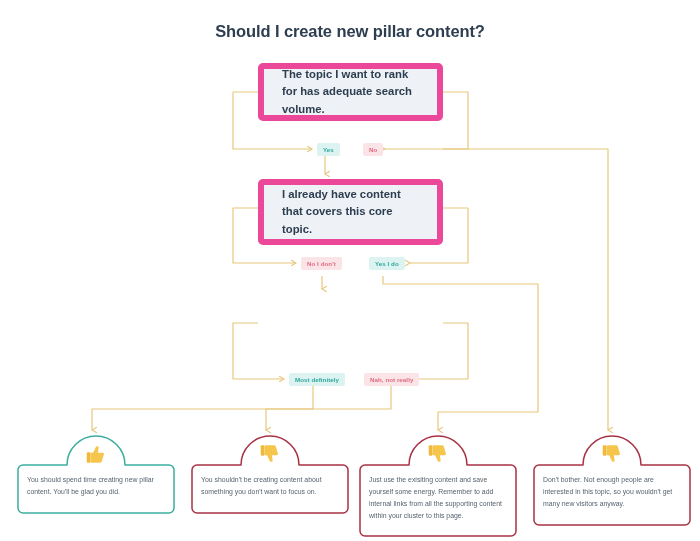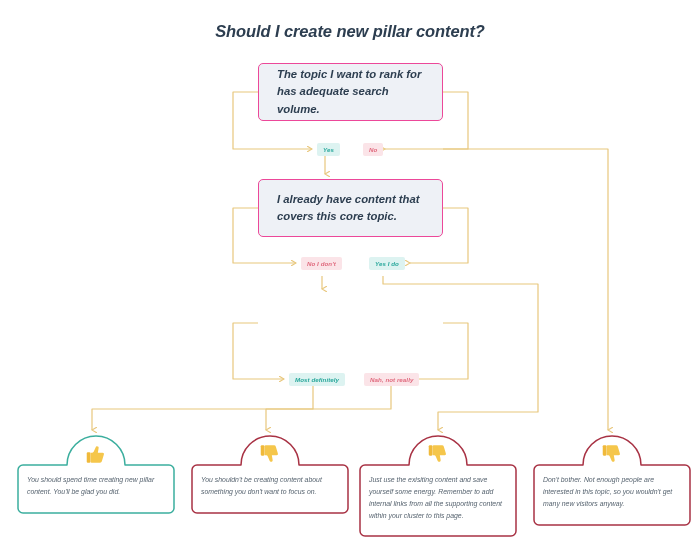--- a/index.html
+++ b/index.html
@@ -6,21 +6,20 @@
   html, body {
     width: 700px; height: 541px;
     background: #ffffff;
     font-family: "Liberation Sans", sans-serif;
     overflow: hidden;
   }
   #flow {
     position: relative;
     width: 700px; height: 541px;
     background: #ffffff;
-    font-style: italic;
   }
   #title {
     position: absolute;
     left: 0; top: 22px;
     width: 700px;
     text-align: center;
     font-size: 16.5px;
     font-weight: bold;
     color: #2d3e50;
     letter-spacing: -0.1px;
@@ -28,32 +27,32 @@
   #wires {
     position: absolute;
     left: 0; top: 0;
     width: 700px; height: 541px;
     pointer-events: none;
   }
   
   .qbox {
     position: absolute;
     background: #eef1f6;
-    border: 1px solid #ec4899;
+    border: 6px solid #ec4899;
     border-radius: 5px;
     color: #2d3e50;
     font-size: 11.3px;
     font-weight: bold;
     line-height: 1.55;
     padding: 14px 18px;
     display: flex;
     align-items: center;
   }
   #qbox1 { left: 258px; top: 63px;  width: 185px; height: 58px; }
-  #qbox2 { left: 258px; top: 179px; width: 185px; height: 58px; }
+  #qbox2 { left: 258px; top: 179px; width: 185px; height: 66px; }
   #qbox3 { left: 258px; top: 294px; width: 185px; height: 58px; }
   
   .pill {
     position: absolute;
     font-size: 6.2px;
     font-weight: bold;
     letter-spacing: 0.05px;
     padding: 3.5px 6px;
     border-radius: 2px;
     white-space: nowrap;

